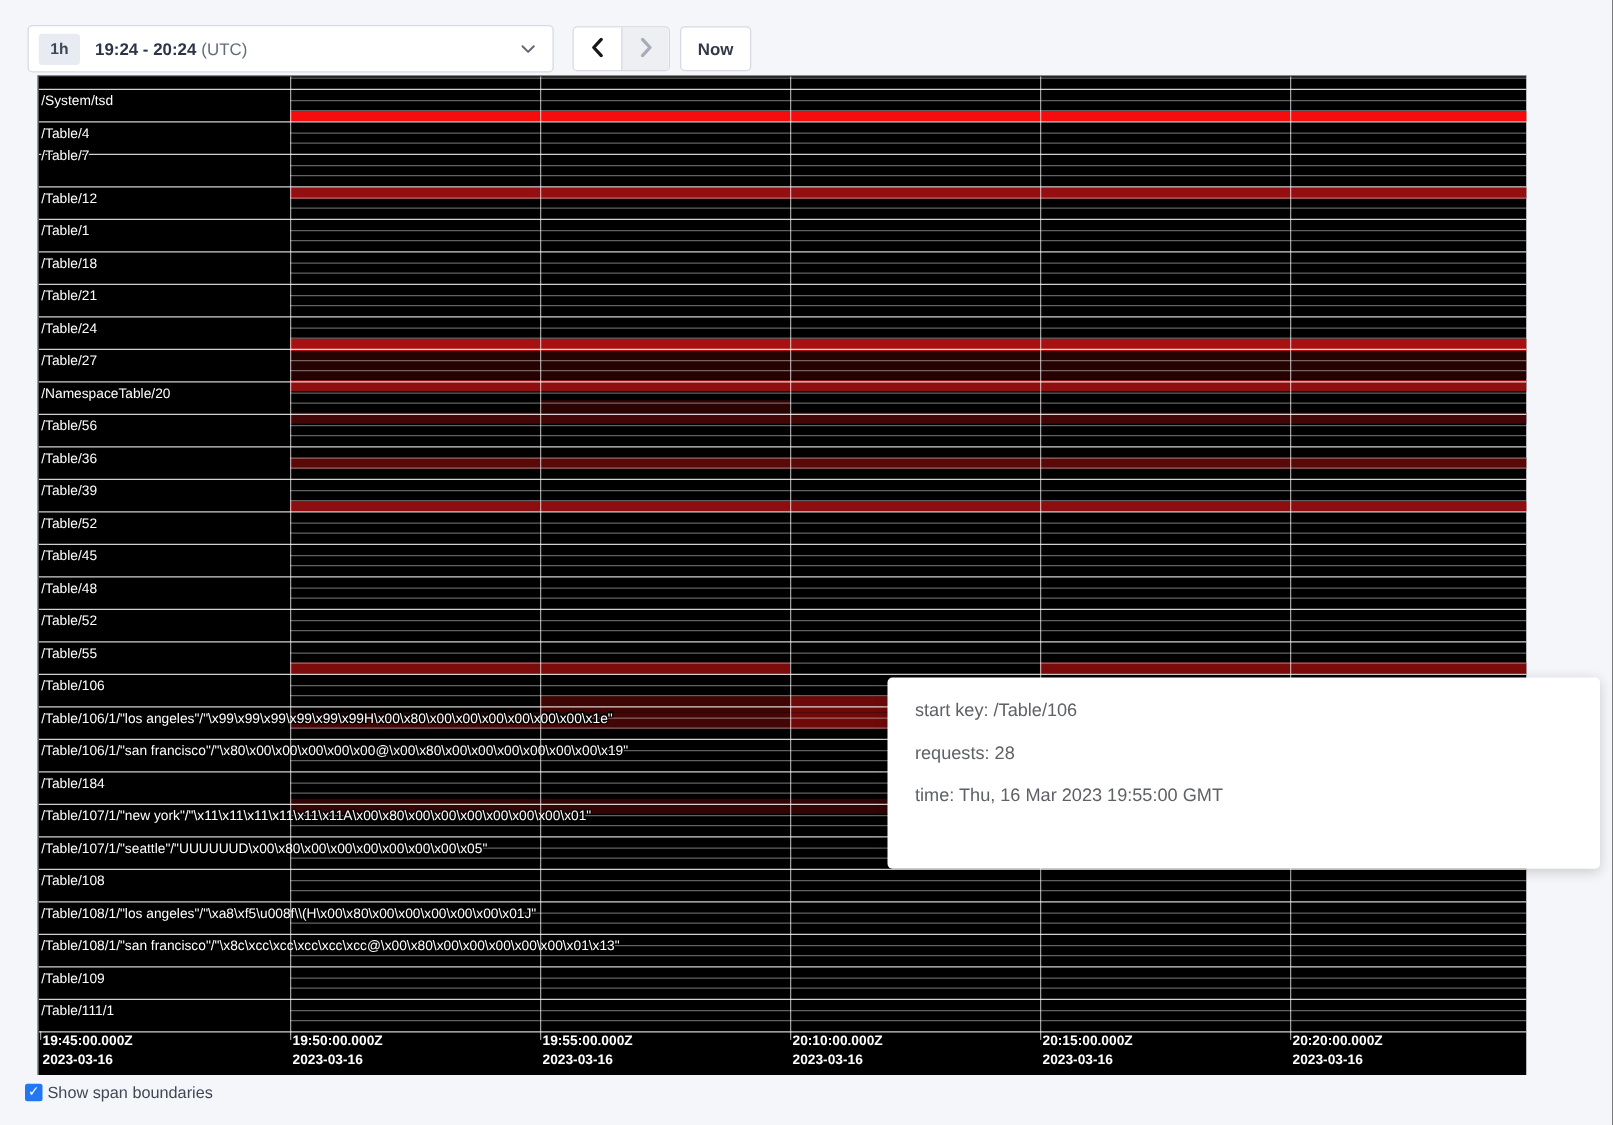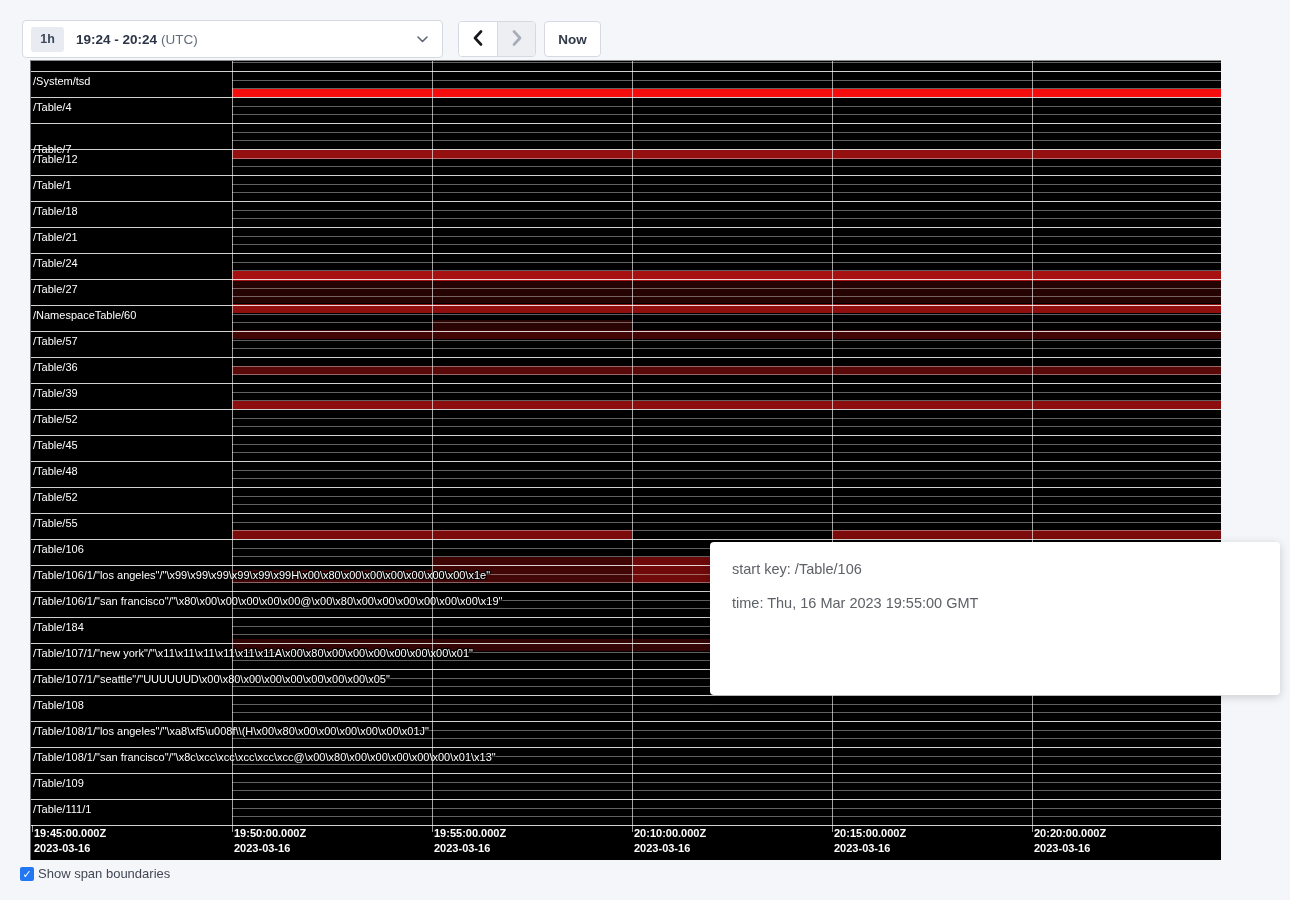--- a/index.html
+++ b/index.html
@@ -157,37 +157,37 @@
       <div class="subline" style="left: 201px; top: 703.333px; width: 990px;"></div>
       <div class="subline" style="left: 201px; top: 720.667px; width: 990px;"></div>
       <div class="subline" style="left: 201px; top: 729.333px; width: 990px;"></div>
       <div class="subline" style="left: 201px; top: 746.667px; width: 990px;"></div>
       <div class="subline" style="left: 201px; top: 755.333px; width: 990px;"></div>
       <div class="hline" style="left: 0px; top: 10px; width: 1191px;"></div>
       <div class="row-label" style="top: 14px;">/System/tsd</div>
       <div class="hline" style="left: 0px; top: 36px; width: 1191px;"></div>
       <div class="row-label" style="top: 40px;">/Table/4</div>
       <div class="hline" style="left: 0px; top: 62px; width: 1191px;"></div>
-      <div class="row-label" style="top: 82px;">/Table/7</div>
+      <div class="row-label" style="top: 58px;">/Table/7</div>
       <div class="hline" style="left: 0px; top: 88px; width: 1191px;"></div>
       <div class="row-label" style="top: 92px;">/Table/12</div>
       <div class="hline" style="left: 0px; top: 114px; width: 1191px;"></div>
       <div class="row-label" style="top: 118px;">/Table/1</div>
       <div class="hline" style="left: 0px; top: 140px; width: 1191px;"></div>
       <div class="row-label" style="top: 144px;">/Table/18</div>
       <div class="hline" style="left: 0px; top: 166px; width: 1191px;"></div>
       <div class="row-label" style="top: 170px;">/Table/21</div>
       <div class="hline" style="left: 0px; top: 192px; width: 1191px;"></div>
       <div class="row-label" style="top: 196px;">/Table/24</div>
       <div class="hline" style="left: 0px; top: 218px; width: 1191px;"></div>
       <div class="row-label" style="top: 222px;">/Table/27</div>
       <div class="hline" style="left: 0px; top: 244px; width: 1191px;"></div>
-      <div class="row-label" style="top: 248px;">/NamespaceTable/60</div>
+      <div class="row-label" style="top: 248px;">/NamespaceTable/20</div>
       <div class="hline" style="left: 0px; top: 270px; width: 1191px;"></div>
-      <div class="row-label" style="top: 274px;">/Table/57</div>
+      <div class="row-label" style="top: 274px;">/Table/56</div>
       <div class="hline" style="left: 0px; top: 296px; width: 1191px;"></div>
       <div class="row-label" style="top: 300px;">/Table/36</div>
       <div class="hline" style="left: 0px; top: 322px; width: 1191px;"></div>
       <div class="row-label" style="top: 326px;">/Table/39</div>
       <div class="hline" style="left: 0px; top: 348px; width: 1191px;"></div>
       <div class="row-label" style="top: 352px;">/Table/52</div>
       <div class="hline" style="left: 0px; top: 374px; width: 1191px;"></div>
       <div class="row-label" style="top: 378px;">/Table/45</div>
       <div class="hline" style="left: 0px; top: 400px; width: 1191px;"></div>
       <div class="row-label" style="top: 404px;">/Table/48</div>
@@ -233,20 +233,21 @@
       <div class="tick-label" style="left: 603px; top: 766px;">20:10:00.000Z</div>
       <div class="tick-label" style="left: 603px; top: 781px;">2023-03-16</div>
       <div class="tick-label" style="left: 803px; top: 766px;">20:15:00.000Z</div>
       <div class="tick-label" style="left: 803px; top: 781px;">2023-03-16</div>
       <div class="tick-label" style="left: 1003px; top: 766px;">20:20:00.000Z</div>
       <div class="tick-label" style="left: 1003px; top: 781px;">2023-03-16</div>
     </div>
 
   <div class="kv-tooltip" id="kv-tooltip">
       <div class="tline">start key: /Table/106</div>
+      <div class="tline">requests: 28</div>
       <div class="tline">time: Thu, 16 Mar 2023 19:55:00 GMT</div>
     </div>
 
   <label class="footer-check">
     <span class="checkbox">✓</span>
     <span class="check-label">Show span boundaries</span>
   </label>
 
 </div>
 

